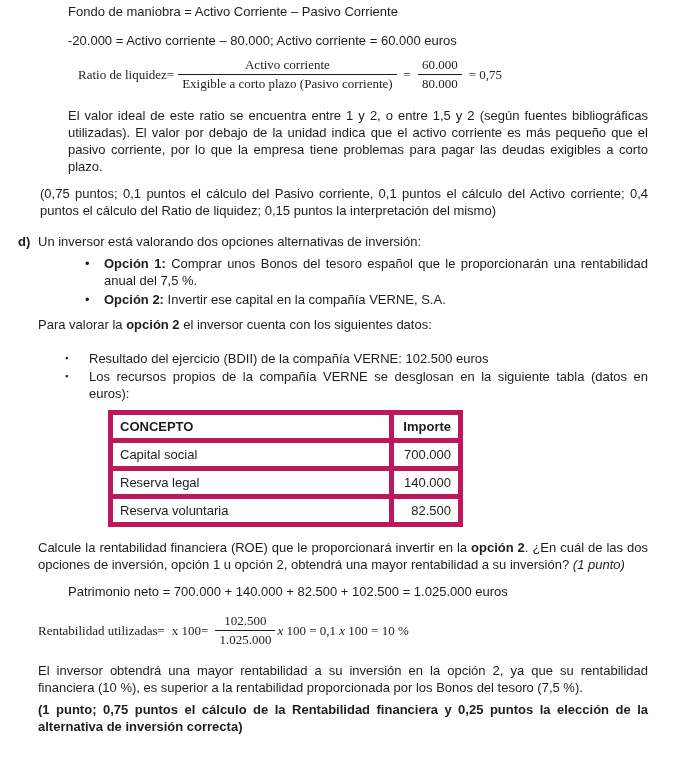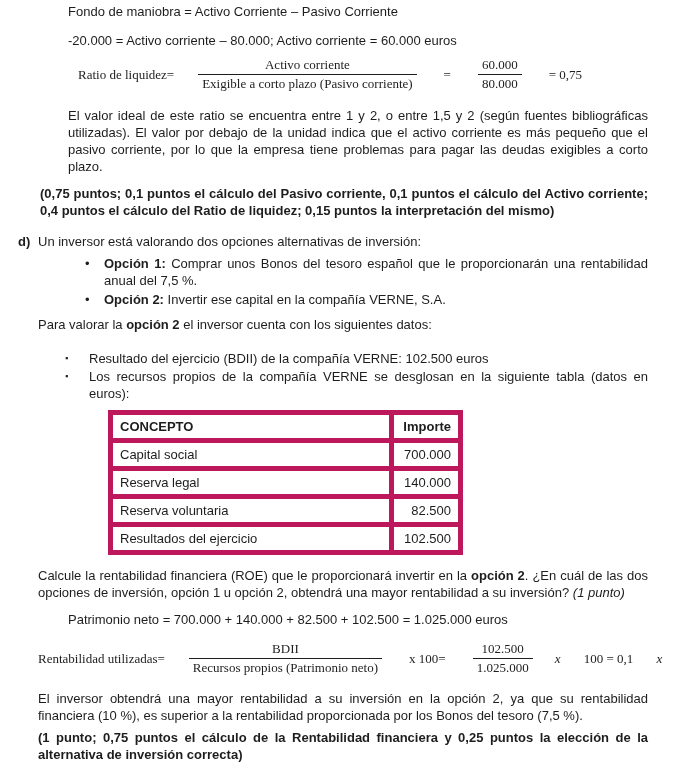--- a/index.html
+++ b/index.html
@@ -11,42 +11,42 @@
   .page { padding-top:3px; }
   p { margin:0; }
   .ind2 { margin-left:68px; margin-right:32px; }
   .ind1 { margin-left:38px; margin-right:32px; }
   .just { text-align:justify; }
   b { font-weight:bold; }
   .it { font-style:italic; }
 
   .line-working { margin-bottom:12px; }
   .interp { margin-bottom:10px; }
-  .note1 { margin-bottom:14px; font-weight:bold;margin-left:40px; }
+  .note1 { margin-bottom:14px; font-weight:normal;margin-left:40px; }
   .note2 { font-weight:bold; }
 
   .d-row { display:flex; margin:0 32px 5px 18px; }
   .d-label { width:20px; flex:none; font-weight:bold; }
   .d-intro { flex:1; }
 
   .bullet { display:flex; margin-right:32px; }
   .bullet .btext { flex:1; text-align:justify; }
   .opt { margin-left:85px; }
   .opt .marker { width:19px; flex:none; }
   .opt1 { margin-bottom:2px; }
   .opt2 { margin-bottom:8px; }
   .pv { margin-bottom:17px; }
   .sq { margin-left:65px; }
   .sq .marker { width:24px; flex:none; font-size:9px; line-height:17px; }
   .sq1 { margin-bottom:1px; }
 
   .formula {
     display:flex; align-items:center;
     font-family:"Liberation Serif","DejaVu Serif",serif;
-    font-size:13px; line-height:16px; white-space:nowrap;gap:20px;
+    font-size:13px; line-height:16px; white-space:nowrap;
   }
   .f1 { margin:8px 0 15px 78px; }
   .f2 { margin:13px 0 14px 38px; }
   .frac { display:inline-flex; flex-direction:column; text-align:center; margin:0 2px; }
   .frac .num { padding:0 4px 1px; border-bottom:1px solid #1d1d1d; }
   .frac .den { padding:1px 4px 0; }
   .op { margin:0 5px; }
   .lhs { margin-right:2px; }
 
   .eq-table { border-collapse:collapse; margin:8px 32px 12px 108px; }
@@ -121,37 +121,29 @@
       <td class="num-col">700.000</td>
     </tr>
     <tr>
       <td>Reserva legal</td>
       <td class="num-col">140.000</td>
     </tr>
     <tr>
       <td>Reserva voluntaria</td>
       <td class="num-col">82.500</td>
     </tr>
-    <tr>
-      <td>Resultados del ejercicio</td>
-      <td class="num-col">102.500</td>
-    </tr>
   </tbody>
     </table>
 
   <p class="ind1 just calc"><span>Calcule la rentabilidad financiera (ROE) que le proporcionará invertir en la </span><b>opción 2</b><span>. ¿En cuál de las dos opciones de inversión, opción 1 u opción 2, obtendrá una mayor rentabilidad a su inversión? </span><span class="it">(1 punto)</span></p>
 
   <p class="ind2">Patrimonio neto = 700.000 + 140.000 + 82.500 + 102.500 = 1.025.000 euros</p>
 
   <div class="formula f2">
     <span class="lhs">Rentabilidad utilizadas=</span>
-    <span class="frac">
-      <span class="num">BDII</span>
-      <span class="den">Recursos propios (Patrimonio neto)</span>
-    </span>
     <span class="op">x 100=</span>
     <span class="frac">
       <span class="num">102.500</span>
       <span class="den">1.025.000</span>
     </span>
     <span class="it">x</span>
       <span style="white-space:pre;"> 100 = 0,1 </span>
       <span class="it">x</span>
       <span style="white-space:pre;"> 100 = 10 %</span>
   </div>

